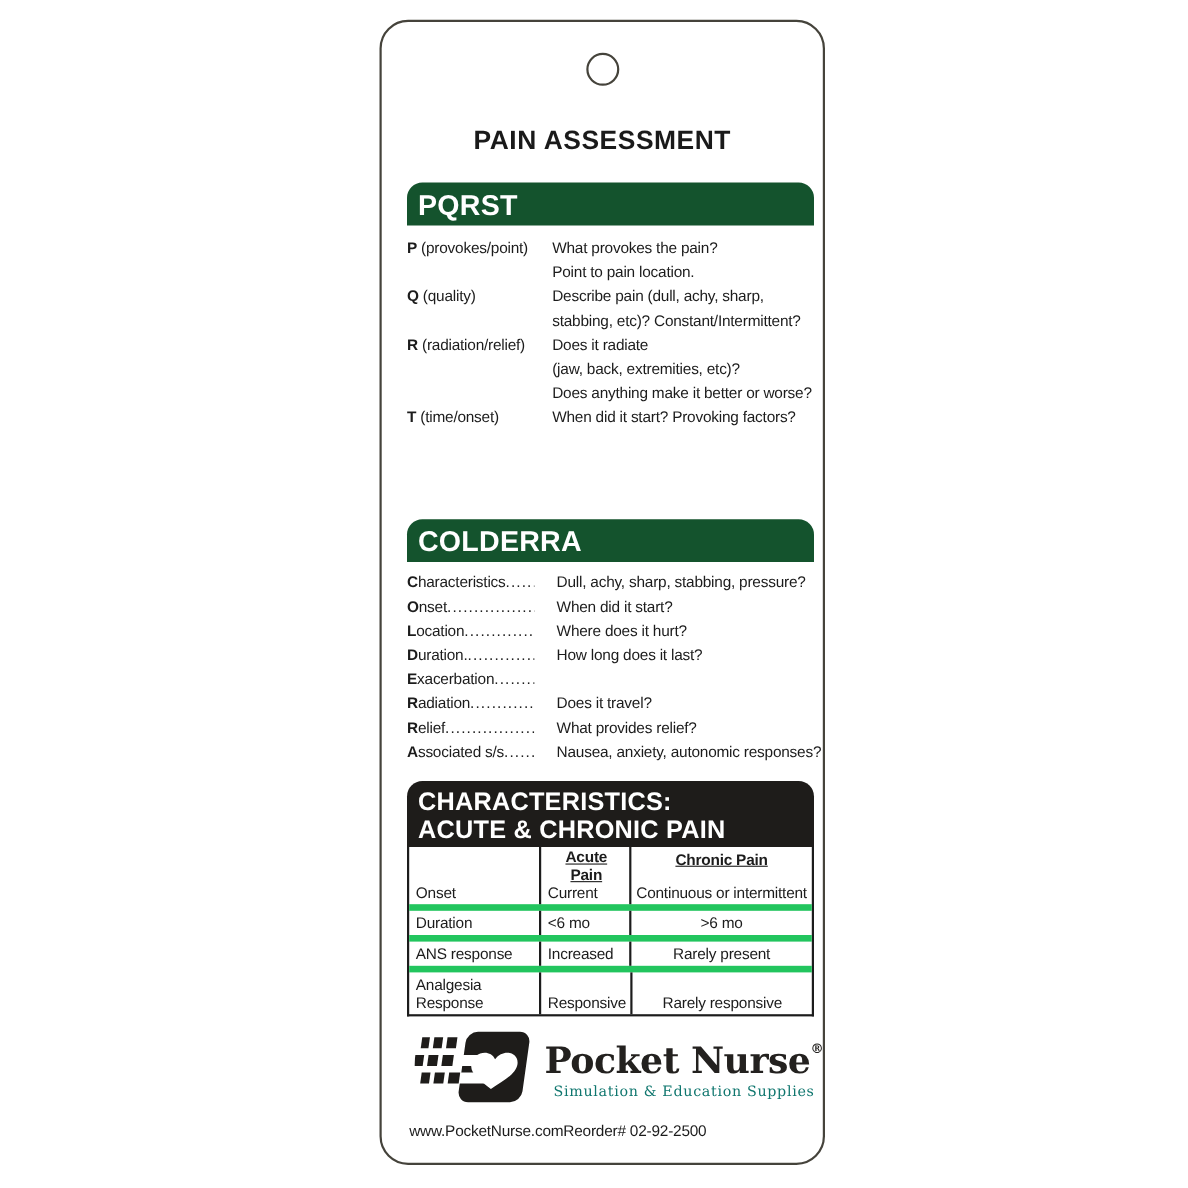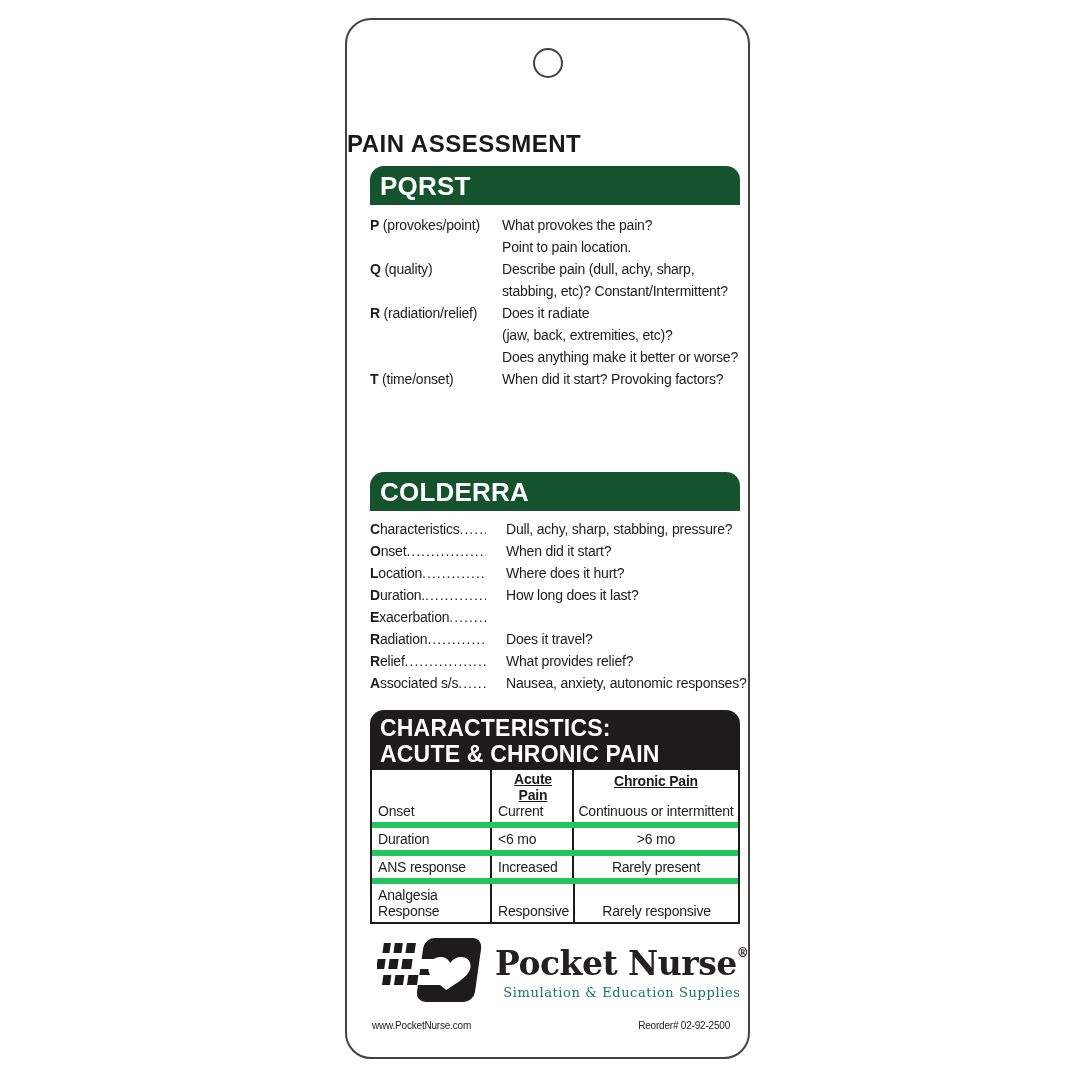--- a/index.html
+++ b/index.html
@@ -7,22 +7,22 @@
     font-family: "Liberation Sans", sans-serif; color: #1c1c1c; }
 
   .stage { position: relative; width: 1080px; height: 1080px; background:#fff; }
 
   .card { position: absolute; left: 345px; top: 18px; width: 405px; height: 1041px;
     background: #fff; border: 2px solid #45433b; border-radius: 26px; }
 
   .hole { position: absolute; left: 50%; top: 28px; width: 30px; height: 30px;
     margin-left: -15px; border: 2px solid #45433b; border-radius: 50%; background: #fff; }
 
-  .title { position: absolute; top: 94px; left: 0; width: 100%; text-align: left;
-    font-size: 24px; font-weight: bold; letter-spacing: 0.5px; color: #1a1a1a; margin-top: 16px; }
+  .title { position: absolute; top: 94px; left: 0; width: 100%; text-align: center;
+    font-size: 24px; font-weight: bold; letter-spacing: 0.5px; color: #1a1a1a; }
 
   .section { position: absolute; left: 23px; width: 370px; }
   .sec-pqrst    { top: 146px; }
   .sec-colderra { top: 452px; }
   .sec-char     { top: 690px; }
 
   .bar { background: #14532d; color: #fff; border-radius: 14px 14px 0 0;
     height: 39px; line-height: 41px; padding: 0 10px;
     font-size: 26px; font-weight: bold; letter-spacing: 0.2px; }
   .bar2 { background: #1e1c1a; color: #fff; border-radius: 14px 14px 0 0;
@@ -68,21 +68,21 @@
   .logo-icon { width: 106px; height: 70px; margin-left: 7px; flex: 0 0 auto; }
   .logo-text { margin-left: 12px; }
   .brand { font-family: "DejaVu Serif", serif; font-weight: bold; font-size: 33px;
     line-height: 36px; color: #23211f; letter-spacing: -0.5px; white-space: nowrap; }
   .brand sup { font-size: 12px; vertical-align: 18px; letter-spacing: 0; }
   .tagline { font-family: "DejaVu Serif", serif; font-size: 13px; letter-spacing: 0.6px;
     color: #0f766e; margin-top: 3px; text-align: center; }
 
   
   .footer { position: absolute; left: 25px; right: 18px; top: 1000px;
-    display: flex; justify-content: space-between; font-size: 10px; letter-spacing: -0.2px; }
+    display: flex; font-size: 14px; letter-spacing: -0.2px; }
 </style>
 </head>
 <body>
 
 <div class="stage">
   <div class="card">
 
     <div class="hole"></div>
 
     <div class="title">PAIN ASSESSMENT</div>

